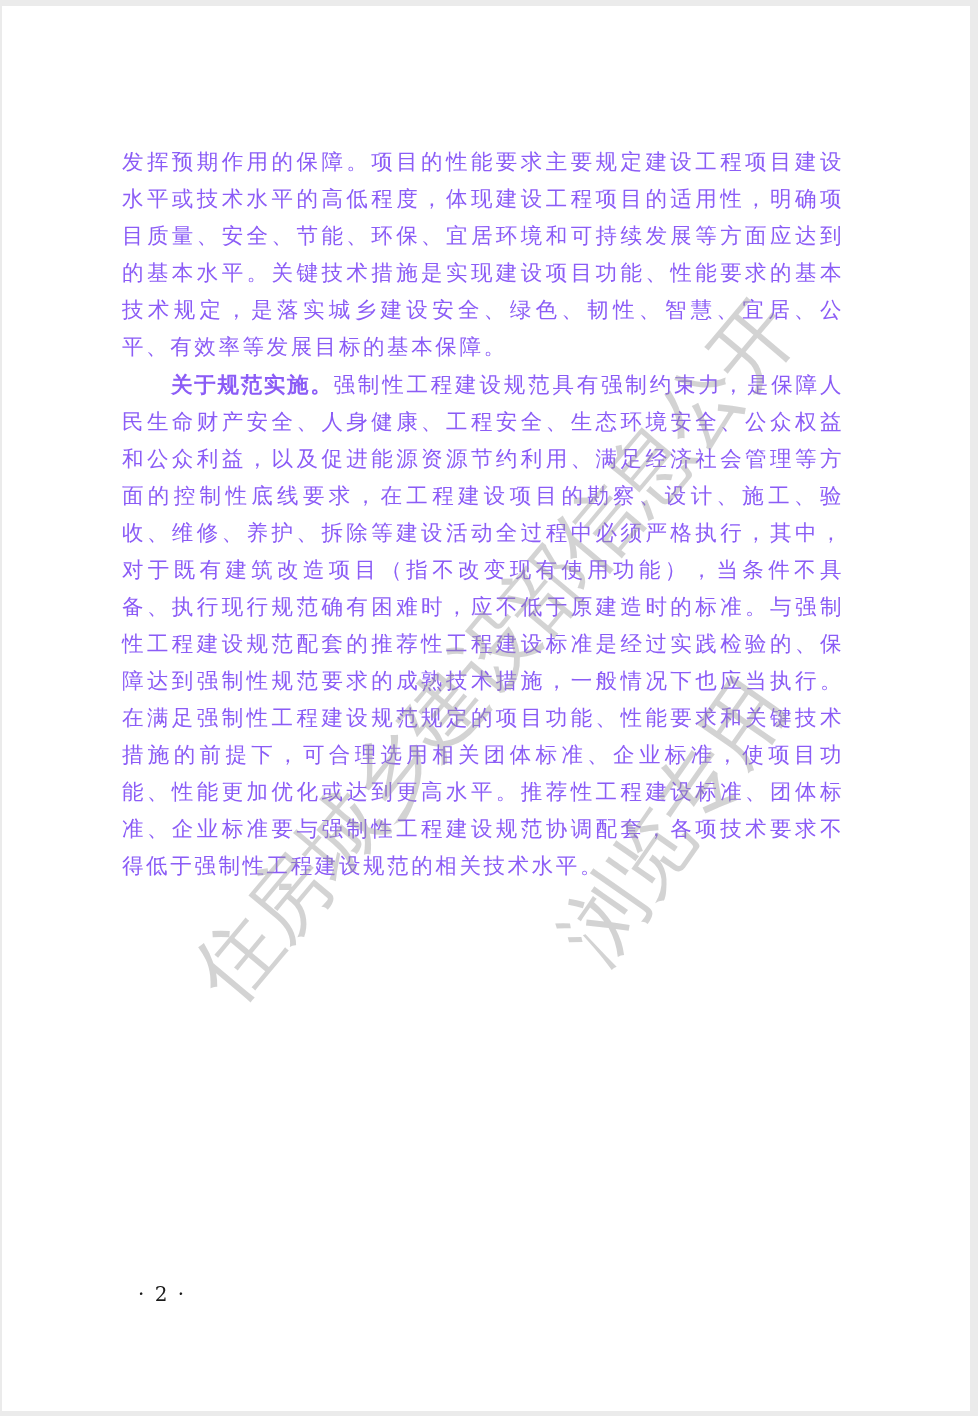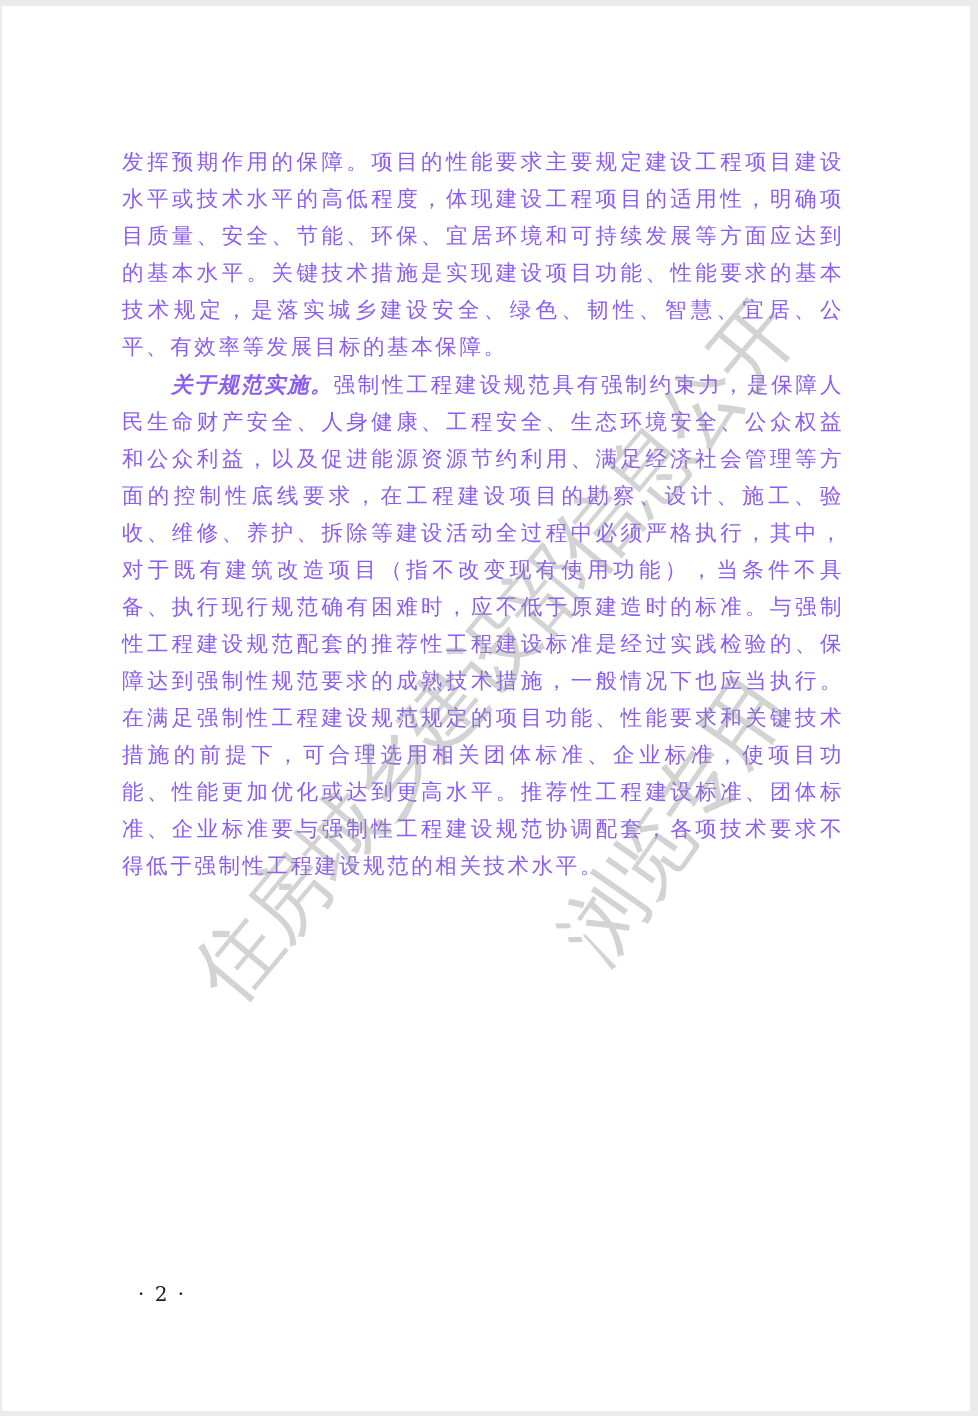--- a/index.html
+++ b/index.html
@@ -38,21 +38,20 @@
     .content p.indent {
       text-indent: 49px;
     }
     .content p + p {
       margin-top: 1px;
     }
     .lead {
       font-family: "DejaVu Sans", "Liberation Sans", sans-serif;
       font-weight: bold;
       letter-spacing: 1.5px;
-      font-style: italic;
     }
     .page-number {
       position: absolute;
       left: 136px;
       top: 1276px;
       font-family: "DejaVu Serif", "Liberation Serif", serif;
       font-size: 20px;
       color: #1a1a1a;
       letter-spacing: 2px;
       white-space: pre;

